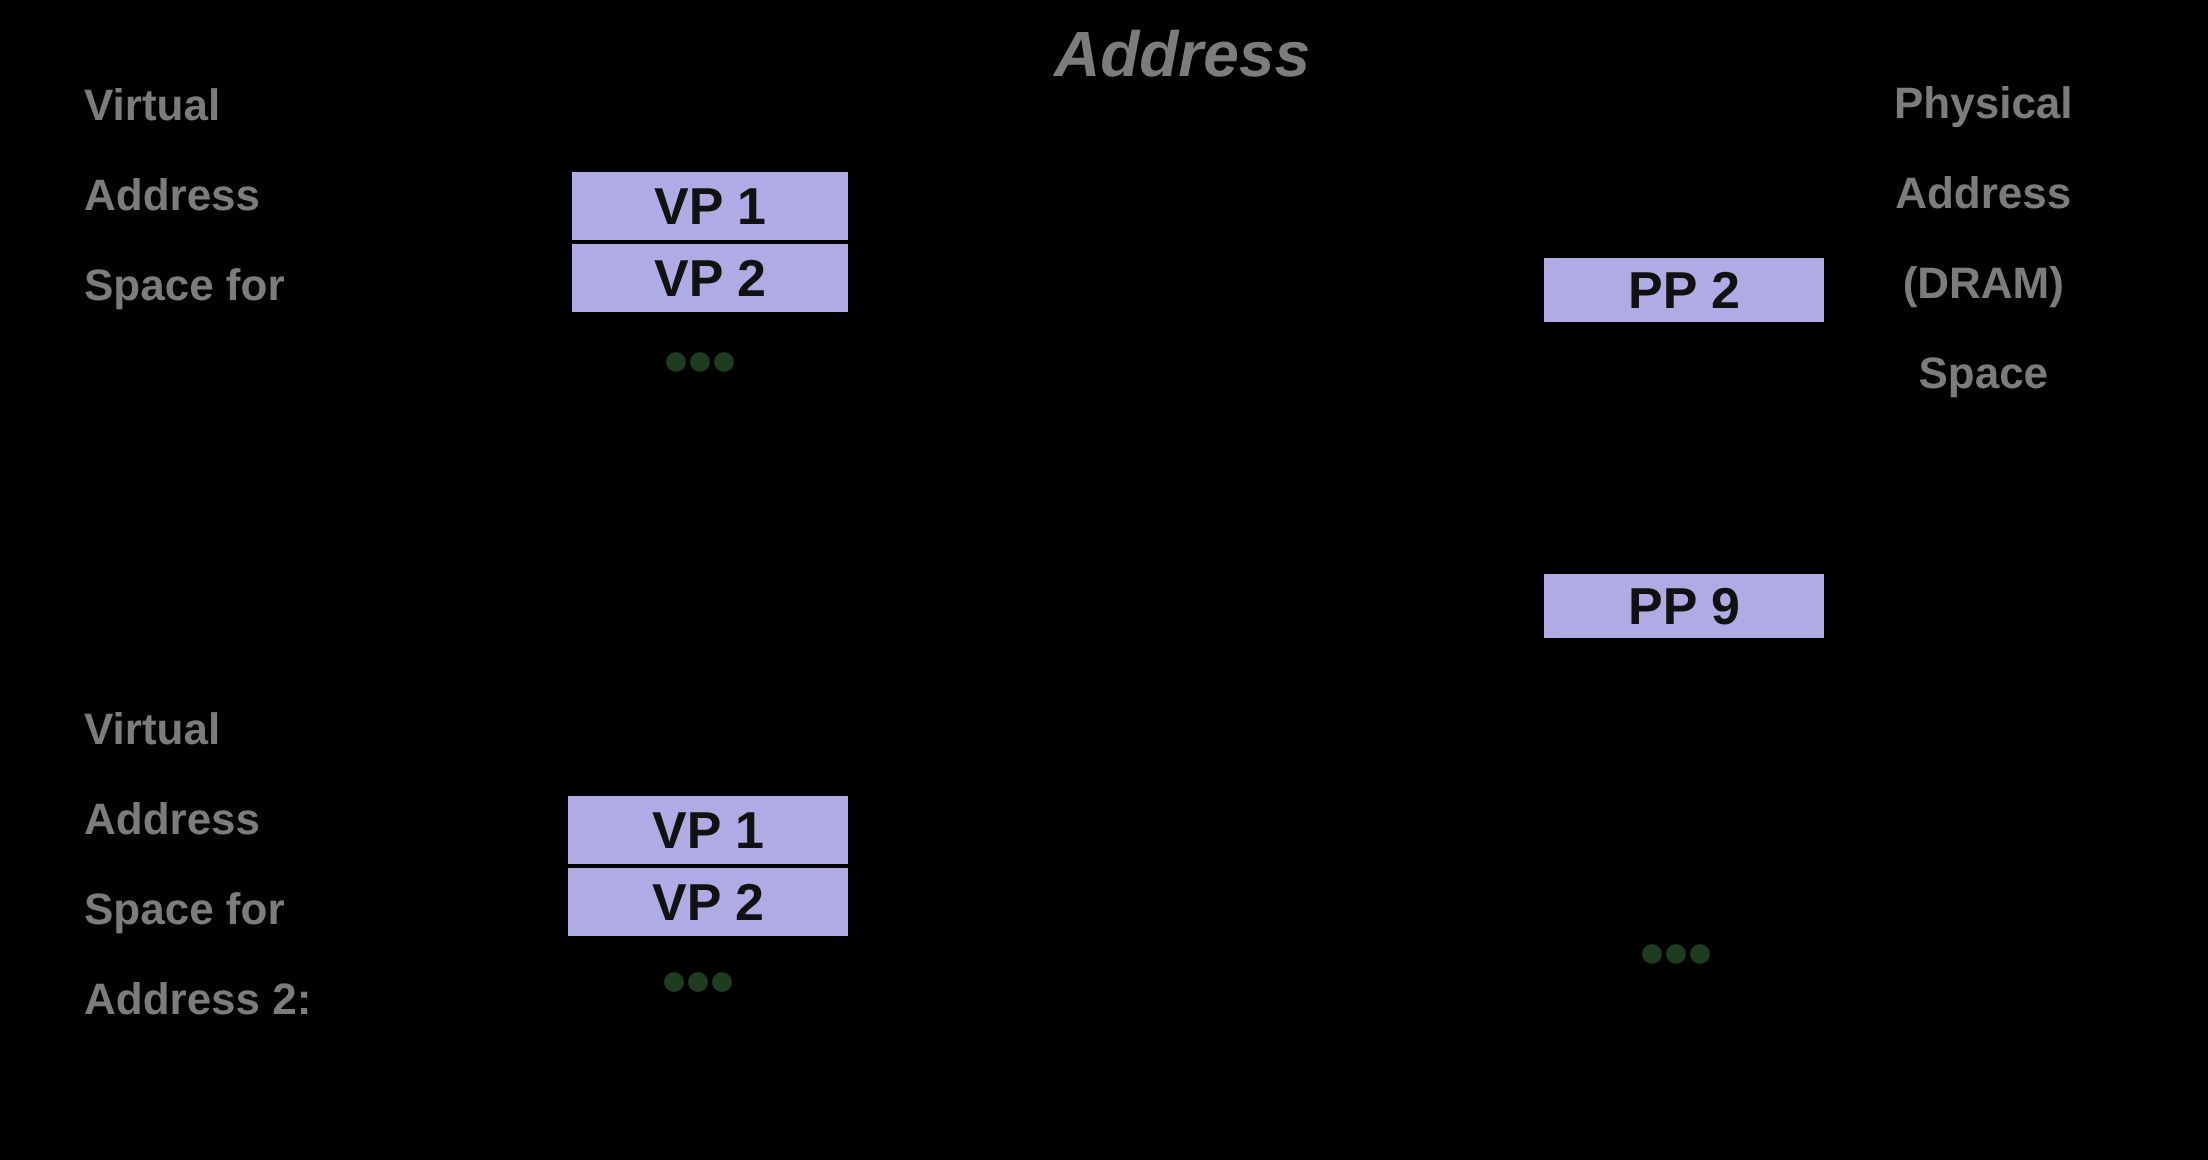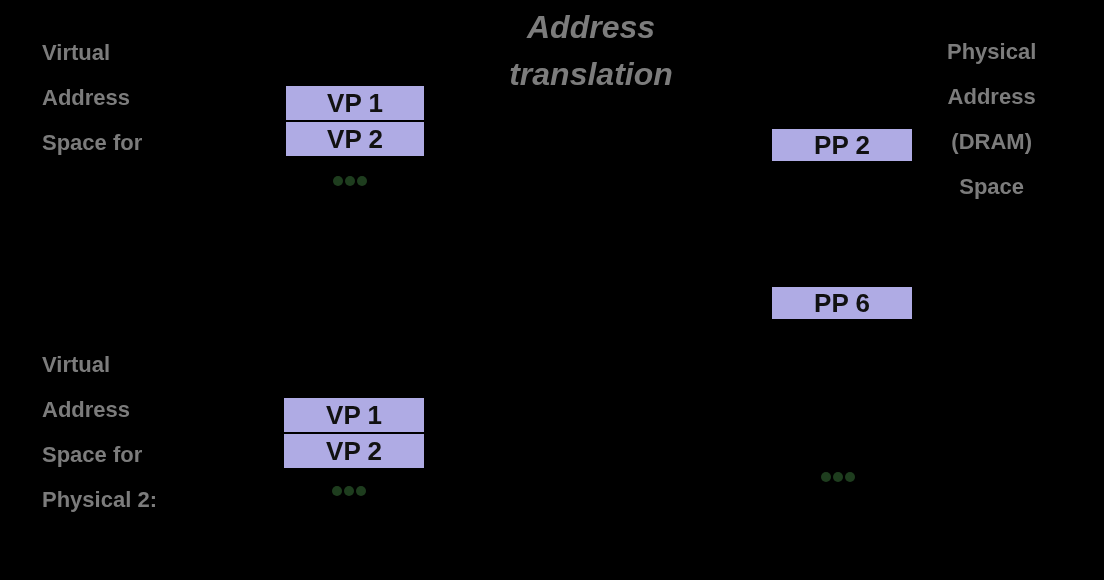--- a/index.html
+++ b/index.html
@@ -74,34 +74,33 @@
   #p2-dots { left: 300px; top: 486px; }
   #pp-dots { left: 789px; top: 472px; }
 </style>
 </head>
 <body>
 
 <div class="canvas" style="--background: #000000; --label-gray: #7c7c7c; --page-fill: #afabe4; --page-border: #000000; --page-text: #111111; --ellipsis-green: #1e3d1e;">
 
   <div class="title">
     <div>Address</div>
-    <div>translation</div>
   </div>
 
   <div class="glabel" id="vas1-label">
     <div>Virtual</div>
     <div>Address</div>
     <div>Space for</div>
   </div>
 
   <div class="glabel" id="vas2-label">
     <div>Virtual</div>
     <div>Address</div>
     <div>Space for</div>
-    <div>Physical 2:</div>
+    <div>Address 2:</div>
   </div>
 
   <div class="glabel" id="pas-label">
     <div>Physical</div>
     <div>Address</div>
     <div>(DRAM)</div>
     <div>Space</div>
   </div>
 
   <div class="stack" id="p1-stack">
@@ -118,20 +117,20 @@
     <div class="page">VP 1</div>
     <div class="page">VP 2</div>
   </div>
   <div class="dots" id="p2-dots">
     <div class="dot"></div>
     <div class="dot"></div>
     <div class="dot"></div>
   </div>
 
   <div class="page abs" id="pp2-box">PP 2</div>
-  <div class="page abs" id="pp6-box">PP 6</div>
+  <div class="page abs" id="pp6-box">PP 9</div>
   <div class="dots" id="pp-dots">
     <div class="dot"></div>
     <div class="dot"></div>
     <div class="dot"></div>
   </div>
 
 </div>
 
 </body></html>

